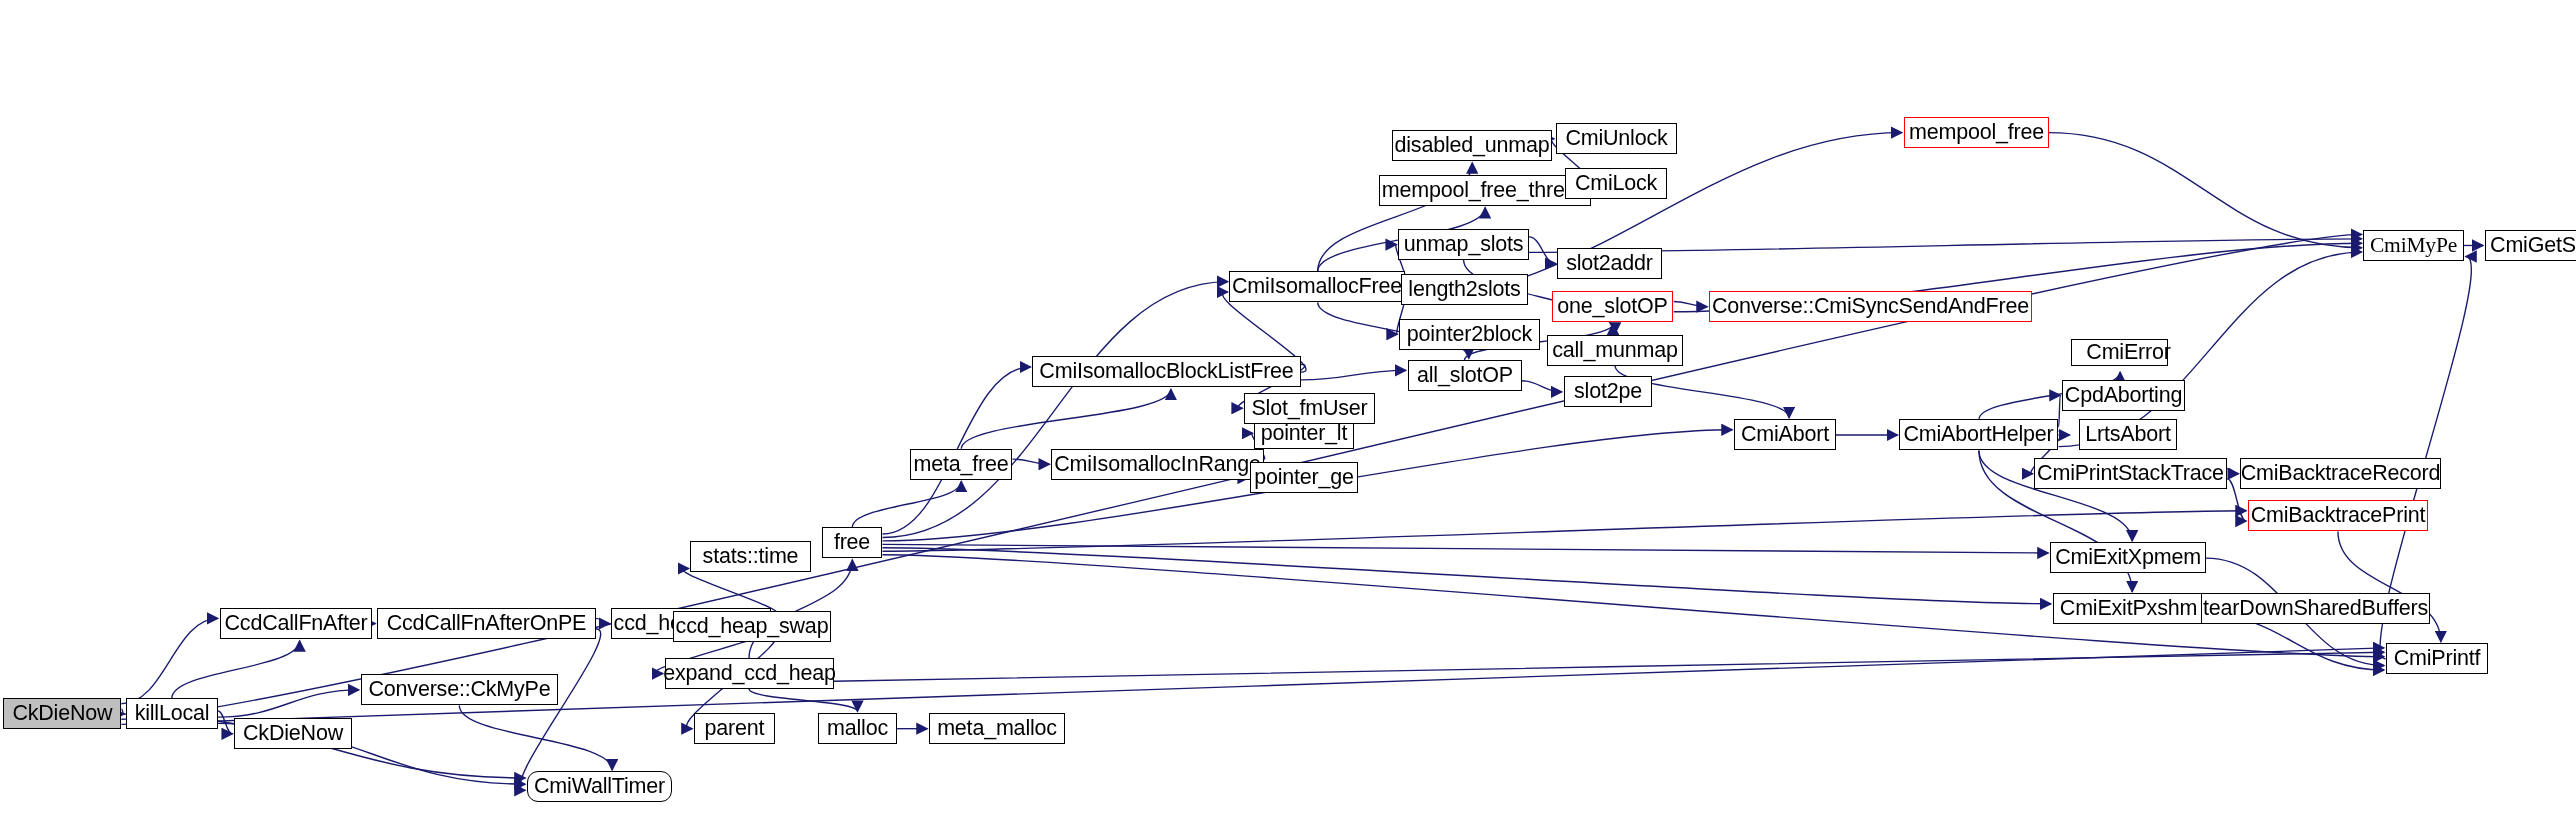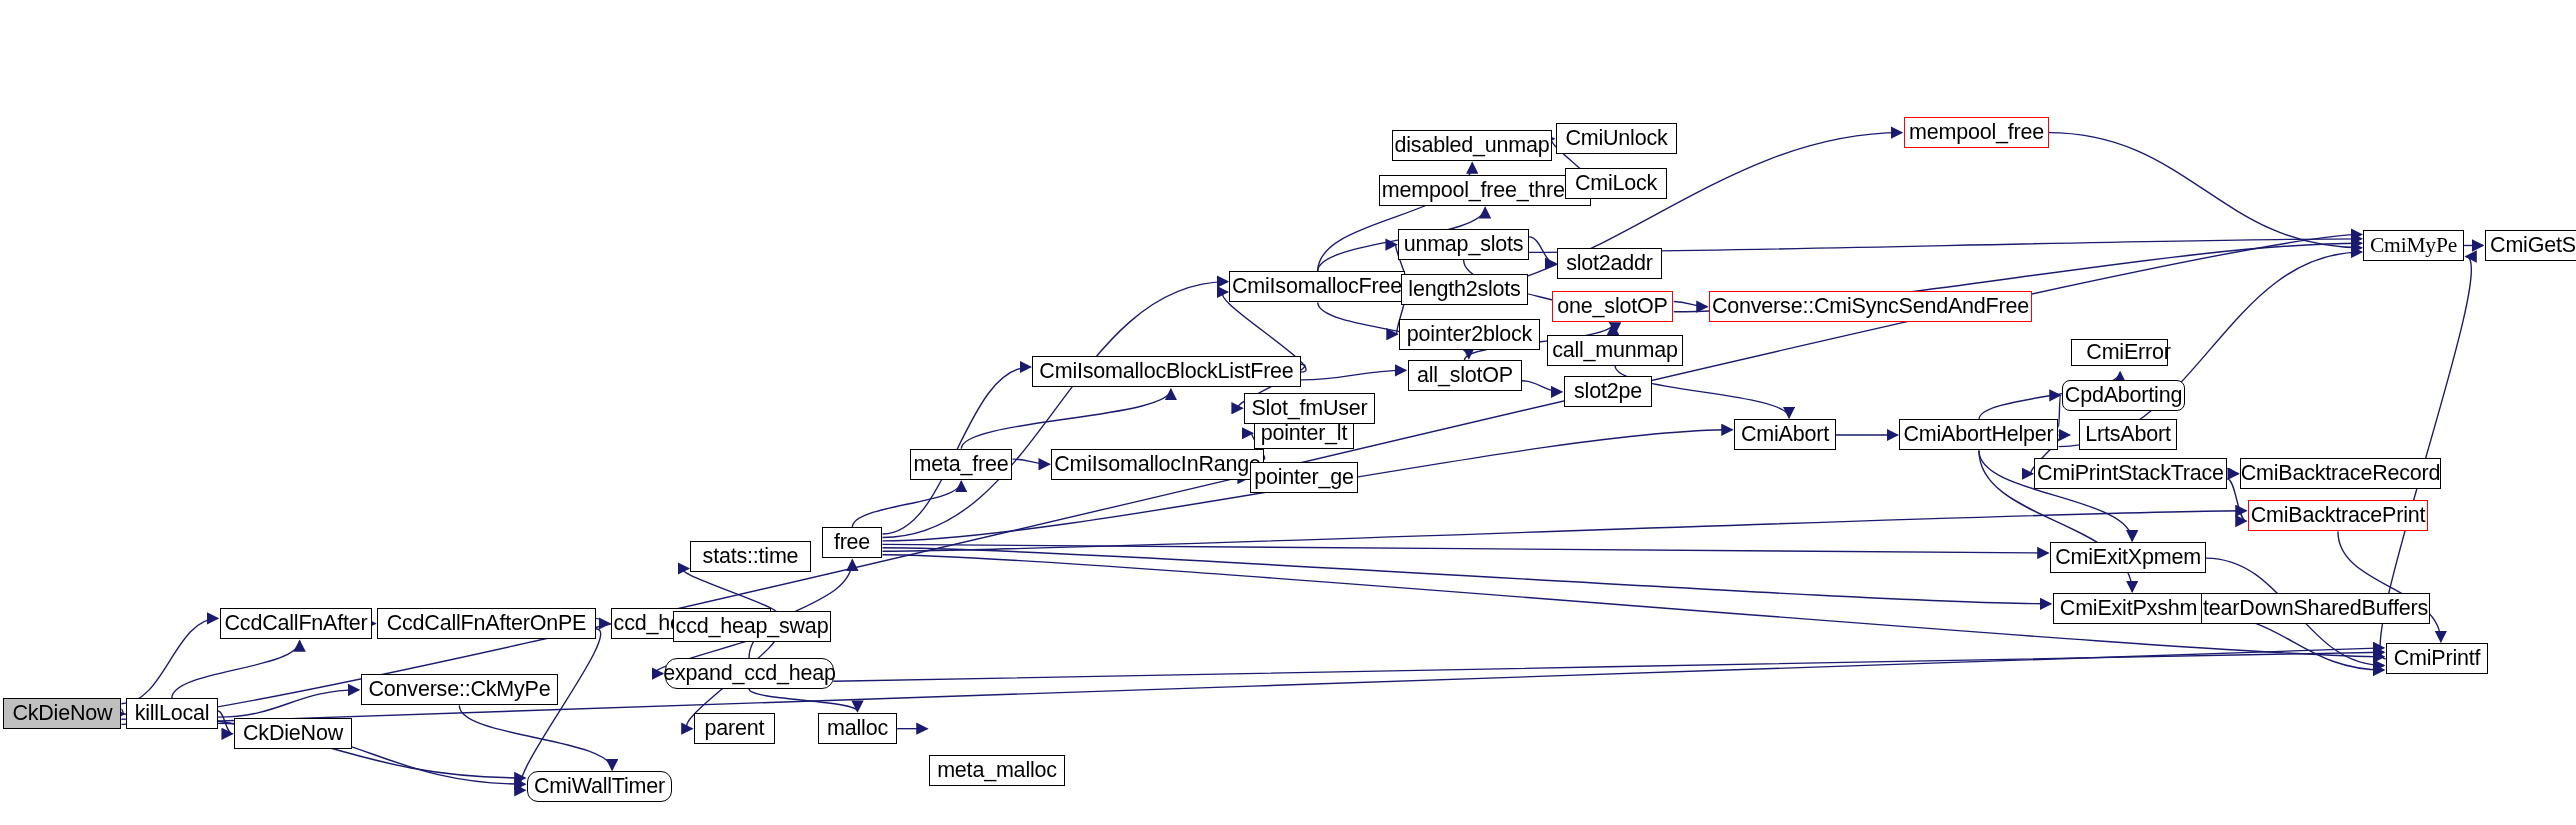--- a/index.html
+++ b/index.html
@@ -150,30 +150,30 @@
       </div>
       <div class="gnode" id="n_ccd_heap_insert" style="left: 611px; top: 608px; width: 160px; height: 31px;">
         <span>ccd_heap_insert</span>
       </div>
       <div class="gnode" id="n_stats_time" style="left: 690px; top: 541px; width: 121px; height: 31px;">
         <span>stats::time</span>
       </div>
       <div class="gnode" id="n_ccd_heap_swap" style="left: 673px; top: 611px; width: 158px; height: 31px;">
         <span>ccd_heap_swap</span>
       </div>
-      <div class="gnode" id="n_expand_ccd_heap" style="left: 665px; top: 658px; width: 169px; height: 31px; border-radius: 12px;">
+      <div class="gnode" id="n_expand_ccd_heap" style="left: 665px; top: 658px; width: 169px; height: 31px;">
         <span>expand_ccd_heap</span>
       </div>
       <div class="gnode" id="n_parent" style="left: 694px; top: 713px; width: 81px; height: 31px;">
         <span>parent</span>
       </div>
       <div class="gnode" id="n_malloc" style="left: 818px; top: 713px; width: 79px; height: 31px;">
         <span>malloc</span>
       </div>
-      <div class="gnode" id="n_meta_malloc" style="left: 929px; top: 713px; width: 136px; height: 31px; margin-top: 42px;">
+      <div class="gnode" id="n_meta_malloc" style="left: 929px; top: 713px; width: 136px; height: 31px;">
         <span>meta_malloc</span>
       </div>
       <div class="gnode" id="n_free" style="left: 822px; top: 527px; width: 60px; height: 31px;">
         <span>free</span>
       </div>
       <div class="gnode" id="n_meta_free" style="left: 910px; top: 449px; width: 102px; height: 31px;">
         <span>meta_free</span>
       </div>
       <div class="gnode" id="n_cmiisomallocinrange" style="left: 1051px; top: 449px; width: 213px; height: 31px;">
         <span>CmiIsomallocInRange</span>
@@ -237,21 +237,21 @@
       </div>
       <div class="gnode" id="n_cmiabort" style="left: 1734px; top: 419px; width: 102px; height: 31px;">
         <span>CmiAbort</span>
       </div>
       <div class="gnode" id="n_cmiaborthelper" style="left: 1899px; top: 419px; width: 159px; height: 31px;">
         <span>CmiAbortHelper</span>
       </div>
       <div class="gnode" id="n_cmierror" style="left: 2071px; top: 339px; width: 97px; height: 27px; padding-left: 18px;">
         <span>CmiError</span>
       </div>
-      <div class="gnode" id="n_cpdaborting" style="left: 2062px; top: 380px; width: 123px; height: 31px; border-radius: 8px;">
+      <div class="gnode" id="n_cpdaborting" style="left: 2062px; top: 380px; width: 123px; height: 31px;">
         <span>CpdAborting</span>
       </div>
       <div class="gnode" id="n_lrtsabort" style="left: 2071px; top: 419px; width: 98px; height: 31px; margin-left: 8px;">
         <span>LrtsAbort</span>
       </div>
       <div class="gnode" id="n_cmiprintstacktrace" style="left: 2034px; top: 458px; width: 193px; height: 31px;">
         <span>CmiPrintStackTrace</span>
       </div>
       <div class="gnode" id="n_cmibacktracerecord" style="left: 2240px; top: 458px; width: 201px; height: 31px;">
         <span>CmiBacktraceRecord</span>

